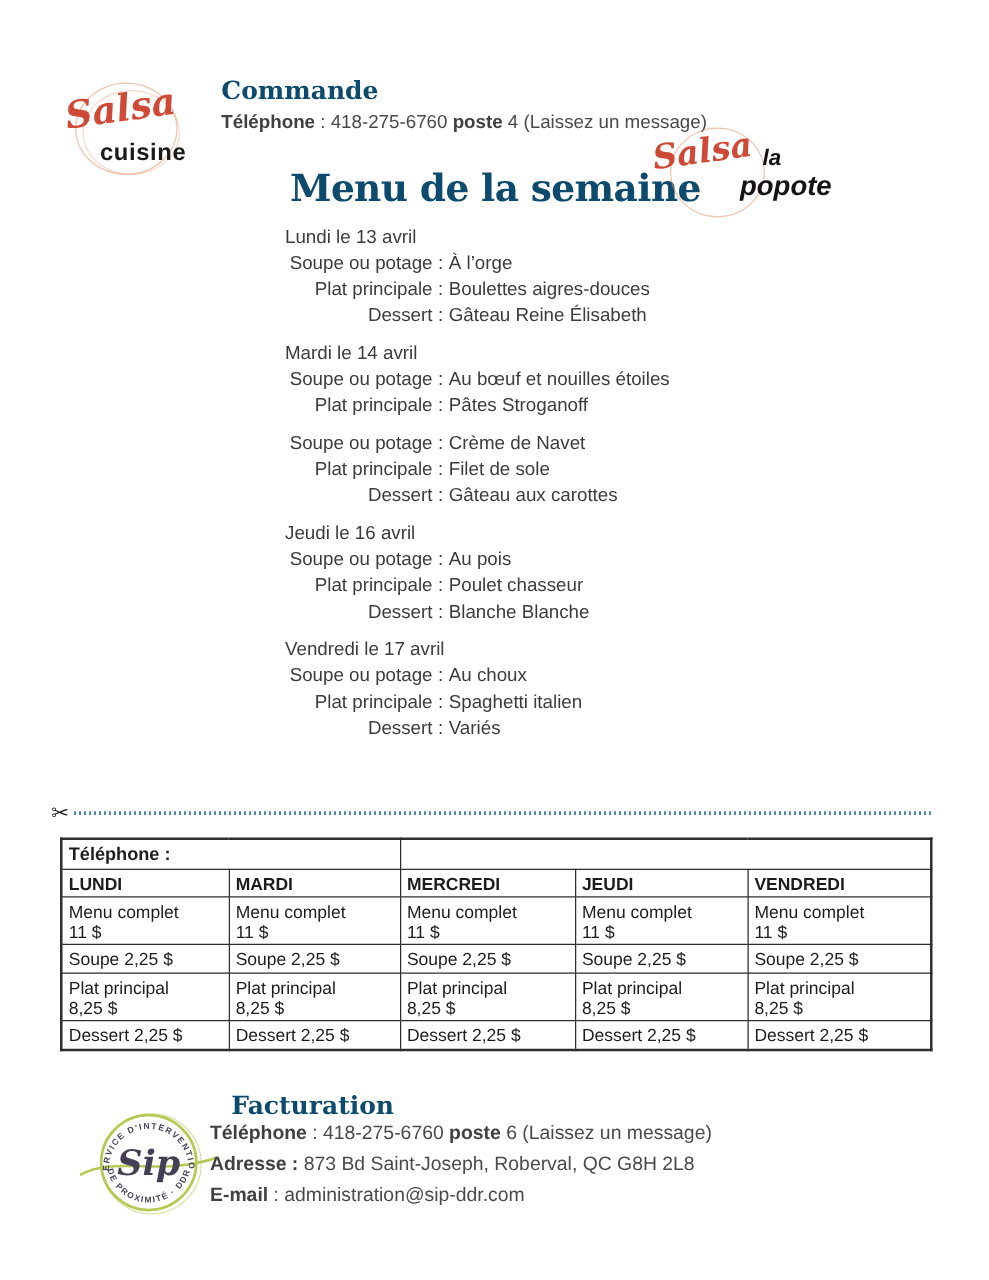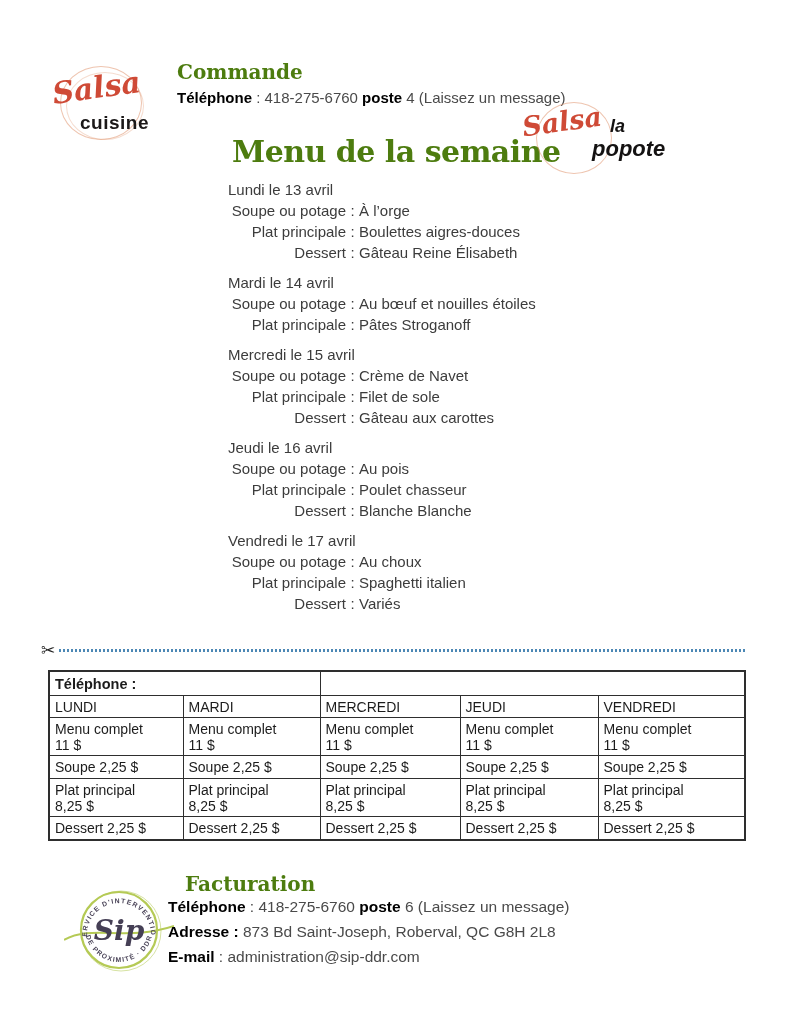--- a/index.html
+++ b/index.html
@@ -1,29 +1,29 @@
 <!DOCTYPE html>
 <html><head>
 <meta charset="utf-8">
 <style>
   html,body { margin:0; padding:0; background:#fff; }
   .page { position:relative; width:791px; height:1024px; background:#ffffff;
           font-family:"Liberation Sans", sans-serif; color:#3d3d3d; overflow:hidden; }
 
   
-  .serif-heading { font-family:"DejaVu Serif", serif; font-weight:bold; color:#4d7c0f; }
+  .serif-heading { font-family:"DejaVu Serif", serif; font-weight:bold; color:#0c4a6e; }
   #commande-title   { position:absolute; left:177px; top:60px;  font-size:20px; }
   #menu-title       { position:absolute; left:232px; top:134px; font-size:30px; letter-spacing:-0.5px; }
   #facturation-title{ position:absolute; left:185px; top:872px; font-size:20px; }
 
   
   .contact-block { position:absolute; left:177px; font-size:15px; line-height:24px; color:#4a4a4a; }
   #header-contact { top:86px; }
   #footer-contact { left:168px; top:894px; font-size:15.5px; line-height:25px; }
-  .contact-block b { color:#000000;text-align:center; }
+  .contact-block b { color:#404040;text-align:center; }
 
   
   .salsa-logo { position:absolute; left:52px; top:64px; width:125px; height:80px; }
   .ring { position:absolute; border:1.5px solid rgba(224,148,110,0.55); border-radius:50%; }
   .salsa-logo .r1 { left:8px;  top:2px; width:80px; height:72px; }
   .salsa-logo .r2 { left:14px; top:8px; width:76px; height:66px; opacity:.6; }
   .salsa-script { font-family:"DejaVu Serif", serif; font-style:italic; font-weight:bold;
                   color:#cf4a36; position:absolute; transform:rotate(-8deg); }
   .salsa-logo .salsa-script { left:0; top:6px; font-size:30px; }
   .cuisine-word { position:absolute; left:28px; top:48px; font-size:19px; font-weight:bold;
@@ -49,21 +49,21 @@
   .scissors { font-size:17px; color:#222; margin-right:4px; line-height:1; }
   .dotline  { flex:1; height:3px;
               background:repeating-linear-gradient(90deg,#4d88b5 0 2px, transparent 2px 4px); }
 
   
   .order-table { position:absolute; left:48px; top:670px; width:696px;
                  border-collapse:collapse; table-layout:fixed; font-size:14px; color:#1c1c1c;
                  border:2.5px solid #2e2e2e; }
   .order-table td { border:1px solid #2e2e2e; padding:1px 5px; vertical-align:middle; }
   .order-table .info td { font-weight:bold; font-size:14.5px; height:21px; }
-  .order-table .hdr  td { font-weight:normal; height:19px; }
+  .order-table .hdr  td { font-weight:bold; height:19px; }
   .order-table .two  td { height:35px; line-height:16px; }
   .order-table .one  td { height:20px; }
 
   
   .sip-logo { position:absolute; left:64px; top:878px; width:110px; height:110px; }
 </style>
 </head>
 <body>
 
 <div class="page">
@@ -95,21 +95,20 @@
       <div><span class="menu-label">Soupe ou potage</span><span class="menu-sep">:</span><span>À l’orge</span></div>
       <div><span class="menu-label">Plat principale</span><span class="menu-sep">:</span><span>Boulettes aigres-douces</span></div>
       <div><span class="menu-label">Dessert</span><span class="menu-sep">:</span><span>Gâteau Reine Élisabeth</span></div>
     </div>
     <div class="day-block">
       <div>Mardi le 14 avril</div>
       <div><span class="menu-label">Soupe ou potage</span><span class="menu-sep">:</span><span>Au bœuf et nouilles étoiles</span></div>
       <div><span class="menu-label">Plat principale</span><span class="menu-sep">:</span><span>Pâtes Stroganoff</span></div>
     </div>
     <div class="day-block">
-      <div>Mercredi le 15 avril</div>
       <div><span class="menu-label">Soupe ou potage</span><span class="menu-sep">:</span><span>Crème de Navet</span></div>
       <div><span class="menu-label">Plat principale</span><span class="menu-sep">:</span><span>Filet de sole</span></div>
       <div><span class="menu-label">Dessert</span><span class="menu-sep">:</span><span>Gâteau aux carottes</span></div>
     </div>
     <div class="day-block">
       <div>Jeudi le 16 avril</div>
       <div><span class="menu-label">Soupe ou potage</span><span class="menu-sep">:</span><span>Au pois</span></div>
       <div><span class="menu-label">Plat principale</span><span class="menu-sep">:</span><span>Poulet chasseur</span></div>
       <div><span class="menu-label">Dessert</span><span class="menu-sep">:</span><span>Blanche Blanche</span></div>
     </div>

